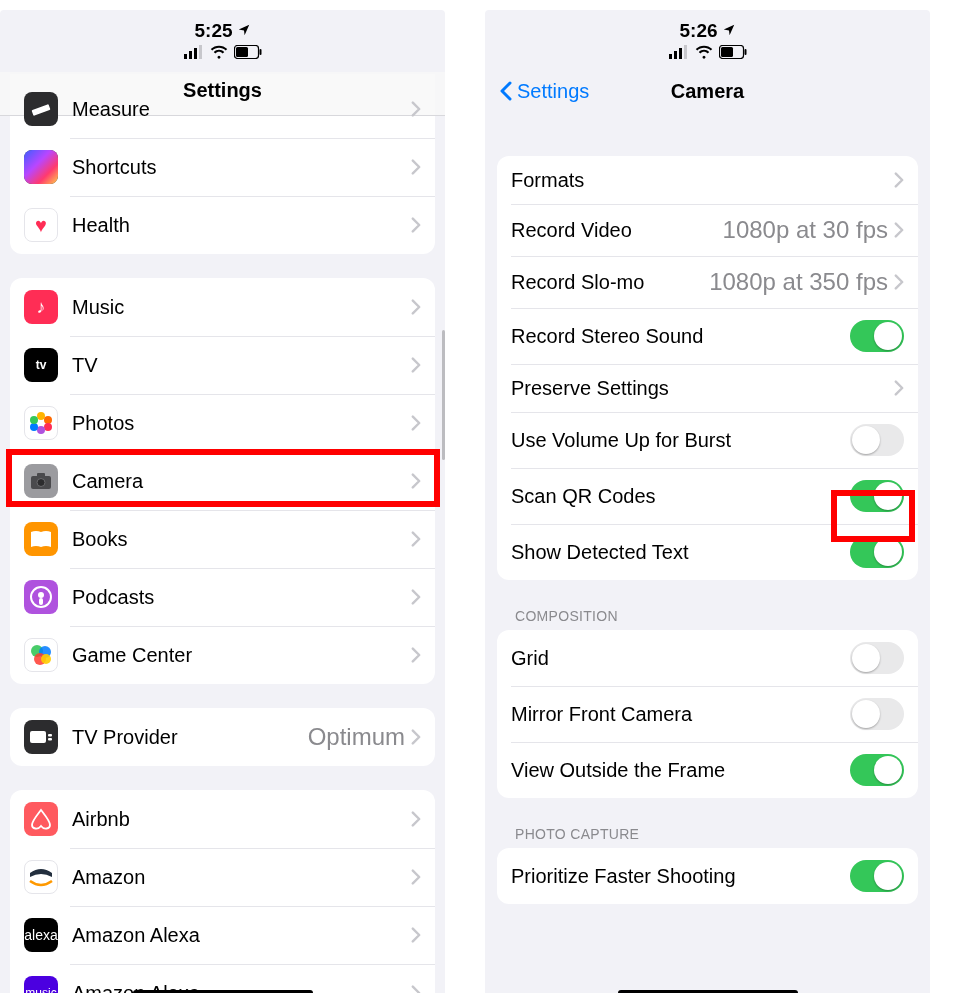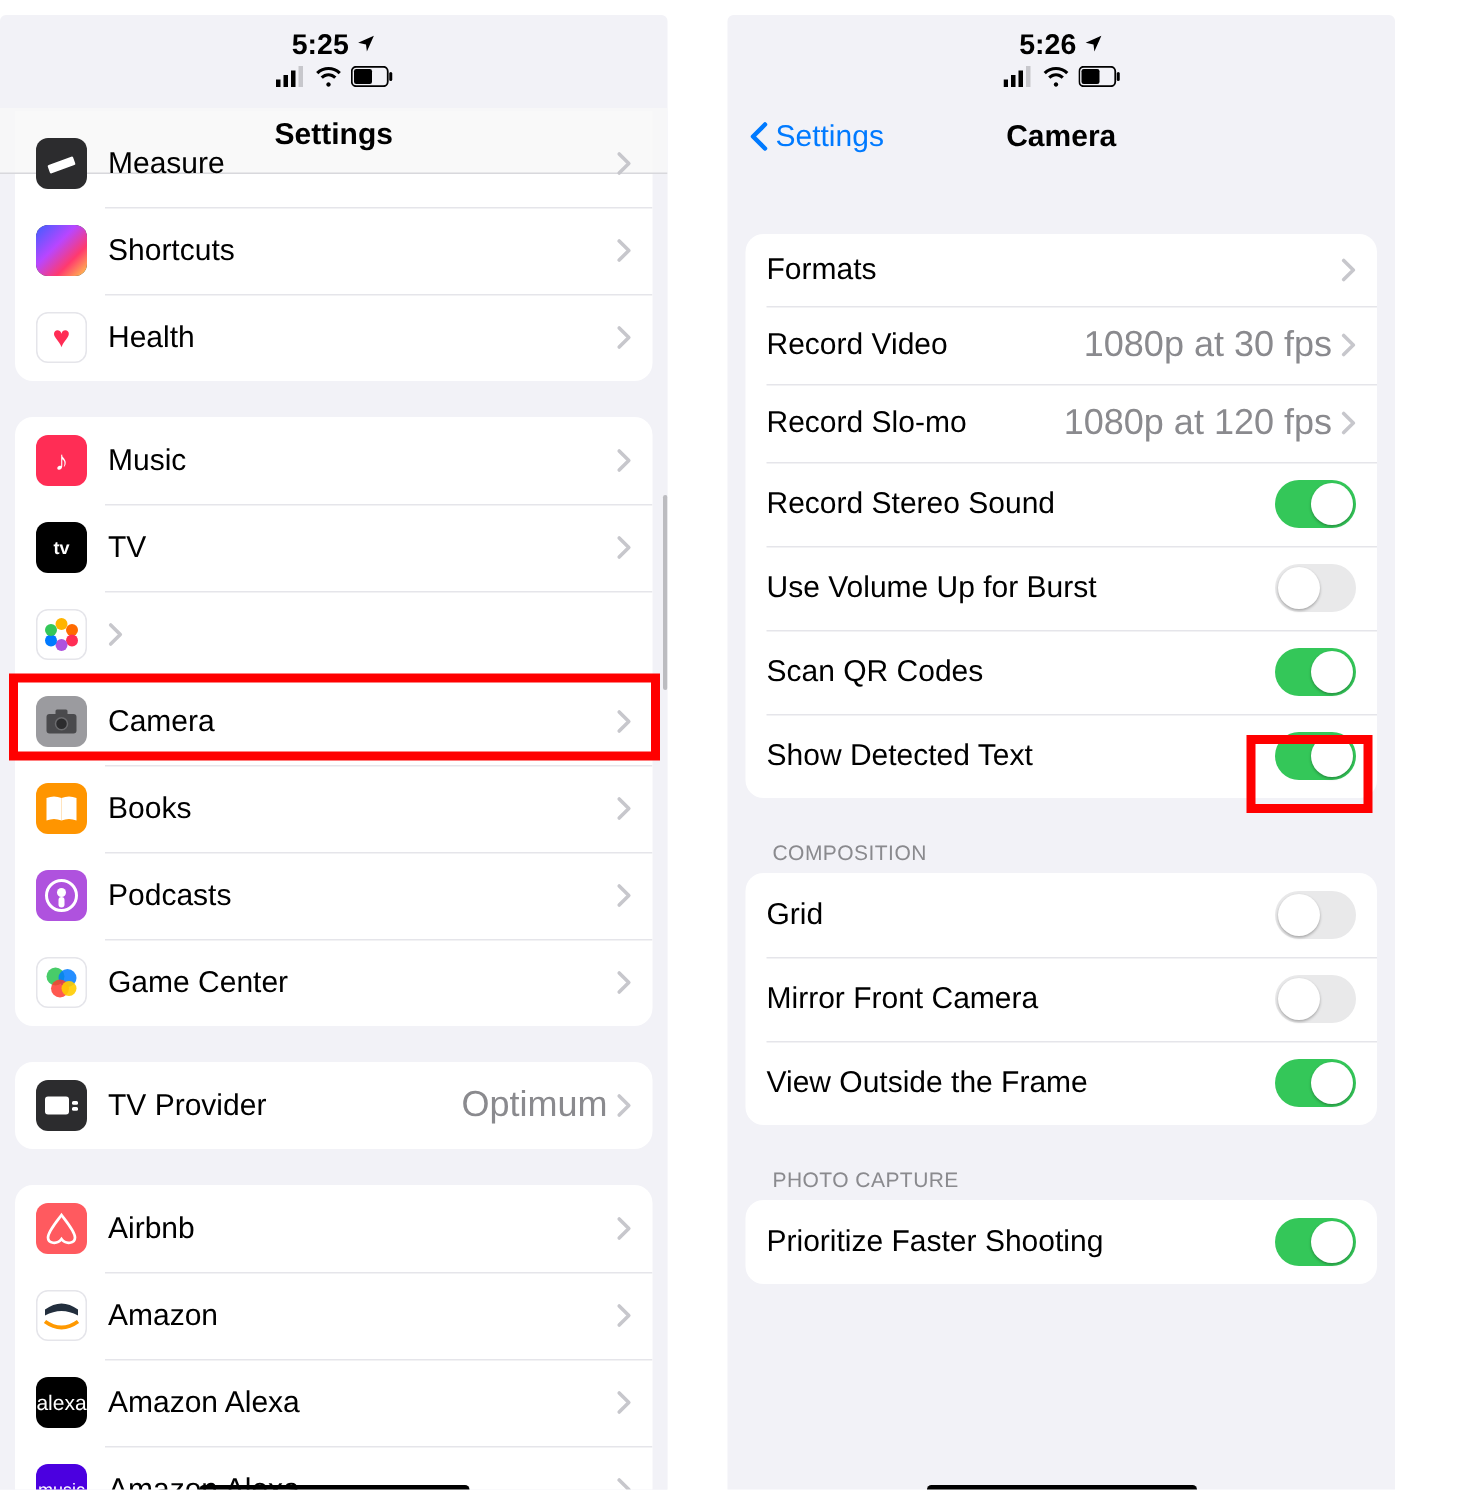--- a/index.html
+++ b/index.html
@@ -274,20 +274,21 @@
     <div class="app-icon" style="background:#ffffff;border:1px solid #e5e5ea;">
               <svg width="26" height="26" viewBox="0 0 26 26">
                 <circle cx="13" cy="6" r="4" fill="#ffb400"></circle>
                 <circle cx="20" cy="10" r="4" fill="#ff6a00"></circle>
                 <circle cx="20" cy="17" r="4" fill="#ff2d55"></circle>
                 <circle cx="13" cy="20" r="4" fill="#af52de"></circle>
                 <circle cx="6" cy="17" r="4" fill="#007aff"></circle>
                 <circle cx="6" cy="10" r="4" fill="#34c759"></circle>
               </svg>
             </div>
+    <span class="row-label">Photos</span>
 
     <span class="chevron">
               <svg class="chev-svg" viewBox="0 0 12 20">
                 <polyline points="2,2 10,10 2,18"></polyline>
               </svg>
             </span>
   </div>
           <div class="row">
     <div class="app-icon" style="background:#9b9b9f;">
               <svg width="22" height="18" viewBox="0 0 22 18">
@@ -491,32 +492,40 @@
     <span class="row-label">Record Video</span>
     <span class="row-value">1080p at 30 fps</span>
             <span class="chevron">
               <svg class="chev-svg" viewBox="0 0 12 20">
                 <polyline points="2,2 10,10 2,18"></polyline>
               </svg>
             </span>
   </div>
           <div class="row">
     <span class="row-label">Record Slo-mo</span>
-    <span class="row-value">1080p at 120 fps</span>
+    <span class="row-value">1080p at 350 fps</span>
             <span class="chevron">
               <svg class="chev-svg" viewBox="0 0 12 20">
                 <polyline points="2,2 10,10 2,18"></polyline>
               </svg>
             </span>
   </div>
           <div class="row">
     <span class="row-label">Record Stereo Sound</span>
     <div class="toggle on"></div>
   </div>
           <div class="row">
+    <span class="row-label">Preserve Settings</span>
+    <span class="chevron">
+              <svg class="chev-svg" viewBox="0 0 12 20">
+                <polyline points="2,2 10,10 2,18"></polyline>
+              </svg>
+            </span>
+  </div>
+          <div class="row">
     <span class="row-label">Use Volume Up for Burst</span>
     <div class="toggle off"></div>
   </div>
           <div class="row">
     <span class="row-label">Scan QR Codes</span>
     <div class="toggle on"></div>
   </div>
           <div class="row">
     <span class="row-label">Show Detected Text</span>
     <div class="toggle on"></div>

